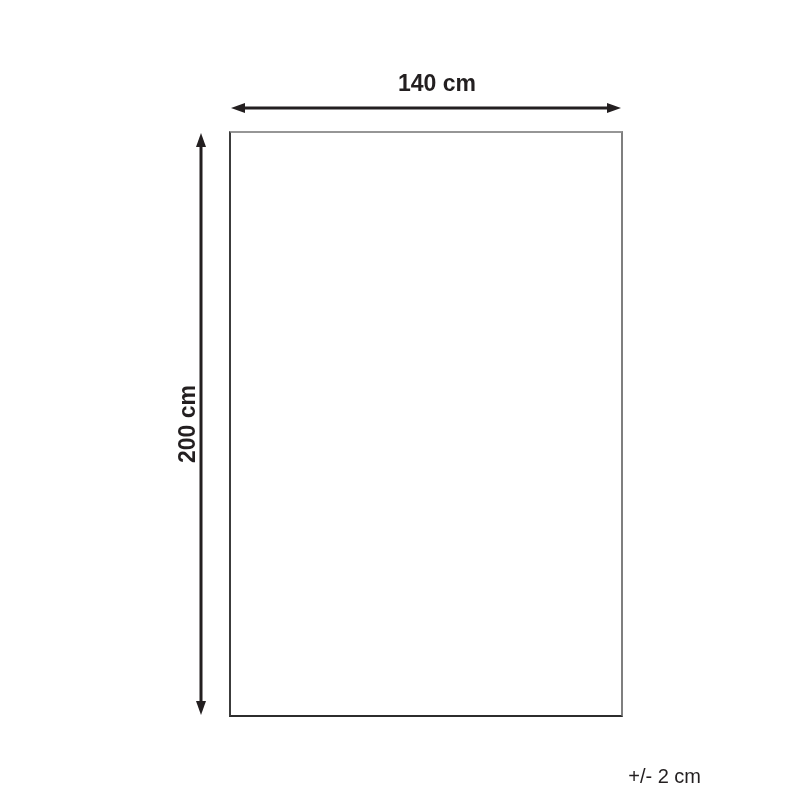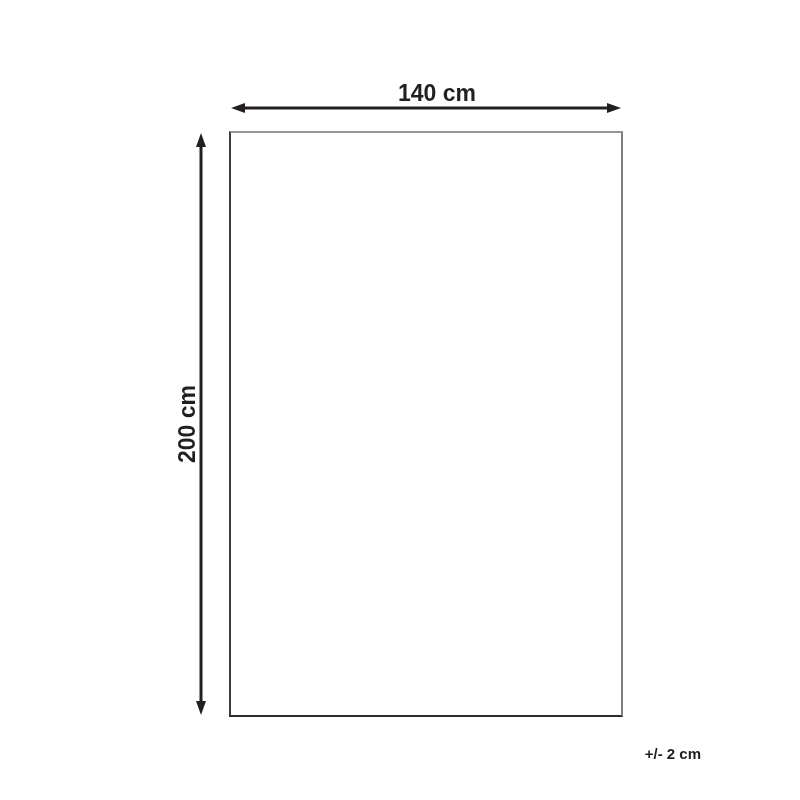--- a/index.html
+++ b/index.html
@@ -20,21 +20,21 @@
   .dim-label {
     position: absolute;
     color: var(--text, #231f20);
     font-weight: 700;
     font-size: 23px;
     line-height: 26px;
     white-space: nowrap;
   }
   .h-label {
     left: 229px;
-    top: 80px;
+    top: 70px;
     width: 394px;
     height: 26px;
     text-align: center;
     padding-left: 22px;
     box-sizing: border-box;
   }
   .v-label {
     left: -106px;
     top: 411px;
     width: 586px;
@@ -68,24 +68,24 @@
     box-sizing: border-box;
     background: #ffffff;
     border-top: 2px solid var(--rect_border_top, #969696);
     border-right: 2px solid var(--rect_border_right, #7f7f7f);
     border-bottom: 2px solid var(--rect_border_bottom, #2c2c2c);
     border-left: 2px solid var(--rect_border_left, #3c3c3c);
   }
   .tolerance {
     position: absolute;
     right: 99px;
-    top: 743px;
+    top: 765px;
     color: var(--text, #231f20);
-    font-weight: 700;
-    font-size: 15px;
+    font-weight: 400;
+    font-size: 20px;
     line-height: 22px;
     white-space: nowrap;
   }
 </style>
 </head>
 <body>
 
 <div class="canvas">
 
   <div class="dim-label h-label">140 cm</div>

